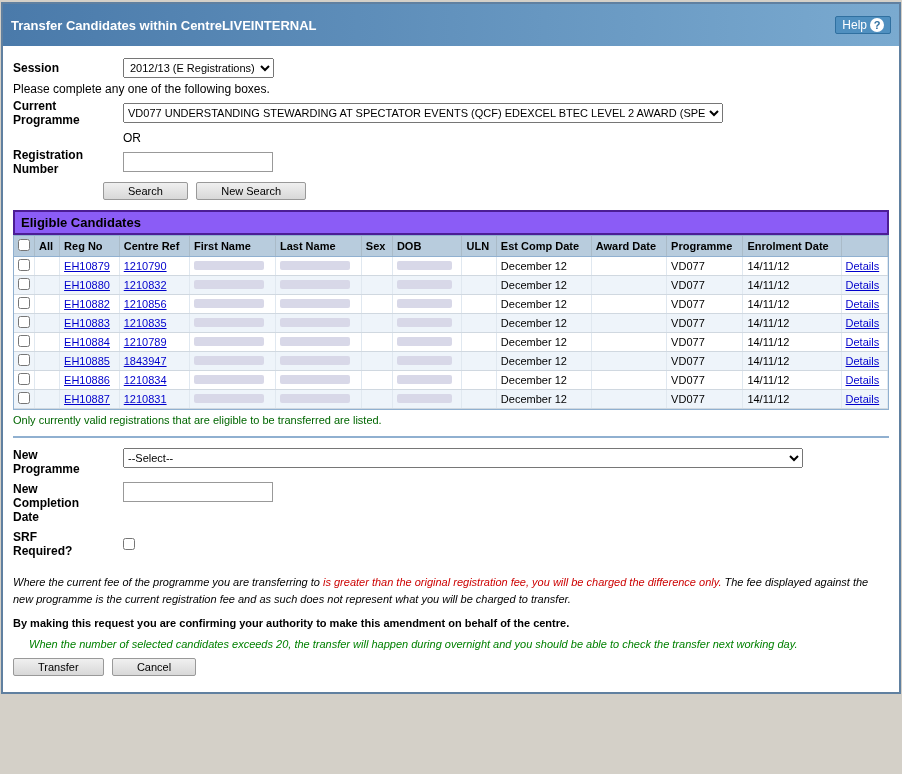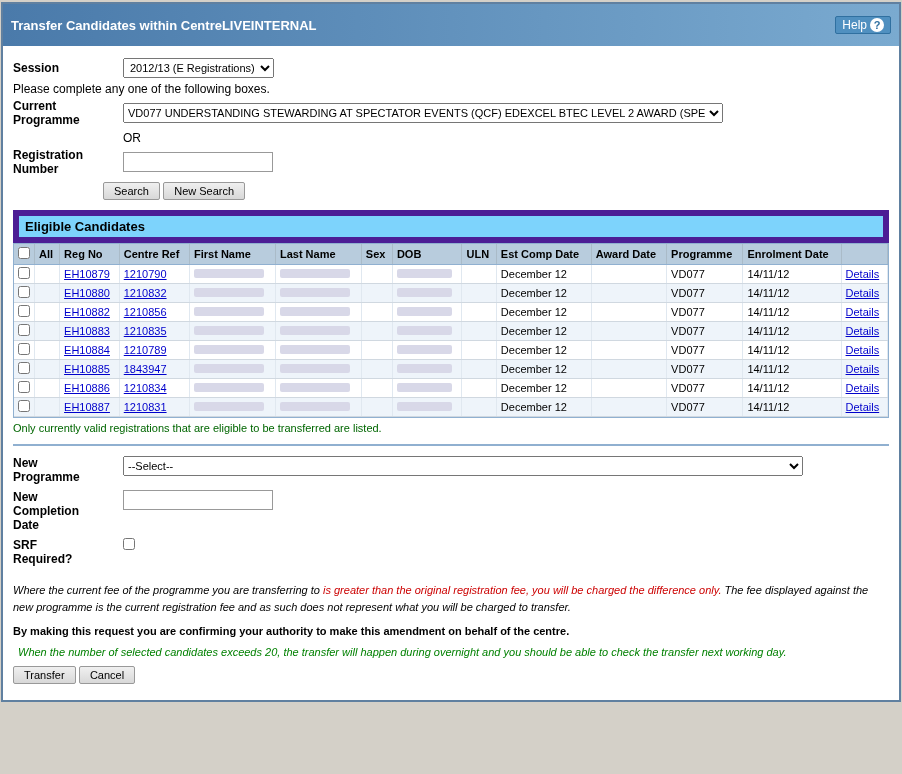--- a/index.html
+++ b/index.html
@@ -95,29 +95,30 @@
       font-size: 11px;
       border: 1px solid #999;
       padding: 0 3px;
     }
     .buttons-row {
       padding-left: 90px;
       margin: 6px 0;
     }
     button.action-btn {
       font-size: 11px;
-      padding: 2px 10px;
+      padding: 2px 24px;
       border: 1px solid #999;
       background: linear-gradient(to bottom, #f0f0f0, #d8d8d8);
       cursor: pointer;
+      margin-right: 5px;
       border-radius: 2px;
     }
     .section-title {
-      background: #7dd3fc;
-      border: 6px solid #4c1d95;
+      background: #8b5cf6;
+      border: 2px solid #4c1d95;
       padding: 3px 6px;
       font-weight: bold;
       font-size: 13px;
       margin-bottom: 0;
       color: #000;
     }
     .table-container {
       border: 1px solid #90b0d0;
       overflow-y: auto;
       max-height: 210px;
@@ -184,20 +185,21 @@
     }
     input[type="text"].date-input {
       width: 150px;
       height: 20px;
       font-size: 11px;
       border: 1px solid #999;
       padding: 0 3px;
     }
     .checkbox-row {
       display: flex;
+      align-items: center;
       margin-bottom: 16px;
     }
     .fee-note {
       font-size: 11px;
       line-height: 1.5;
       margin: 8px 0;
       color: #000;
       font-style: italic;
     }
     .fee-note .highlight {
@@ -207,21 +209,21 @@
       font-size: 11px;
       line-height: 1.5;
       margin: 6px 0;
       color: #000;
       font-weight: bold;
     }
     .overnight-note {
       font-size: 11px;
       color: #008000;
       font-style: italic;
-      margin: 6px 5px;
+      margin: 6px 16px;
     }
     .bottom-buttons {
       margin: 8px 0;
     }
     .th-check {
       width: 20px;
     }
     td.check-cell {
       width: 20px;
     }

